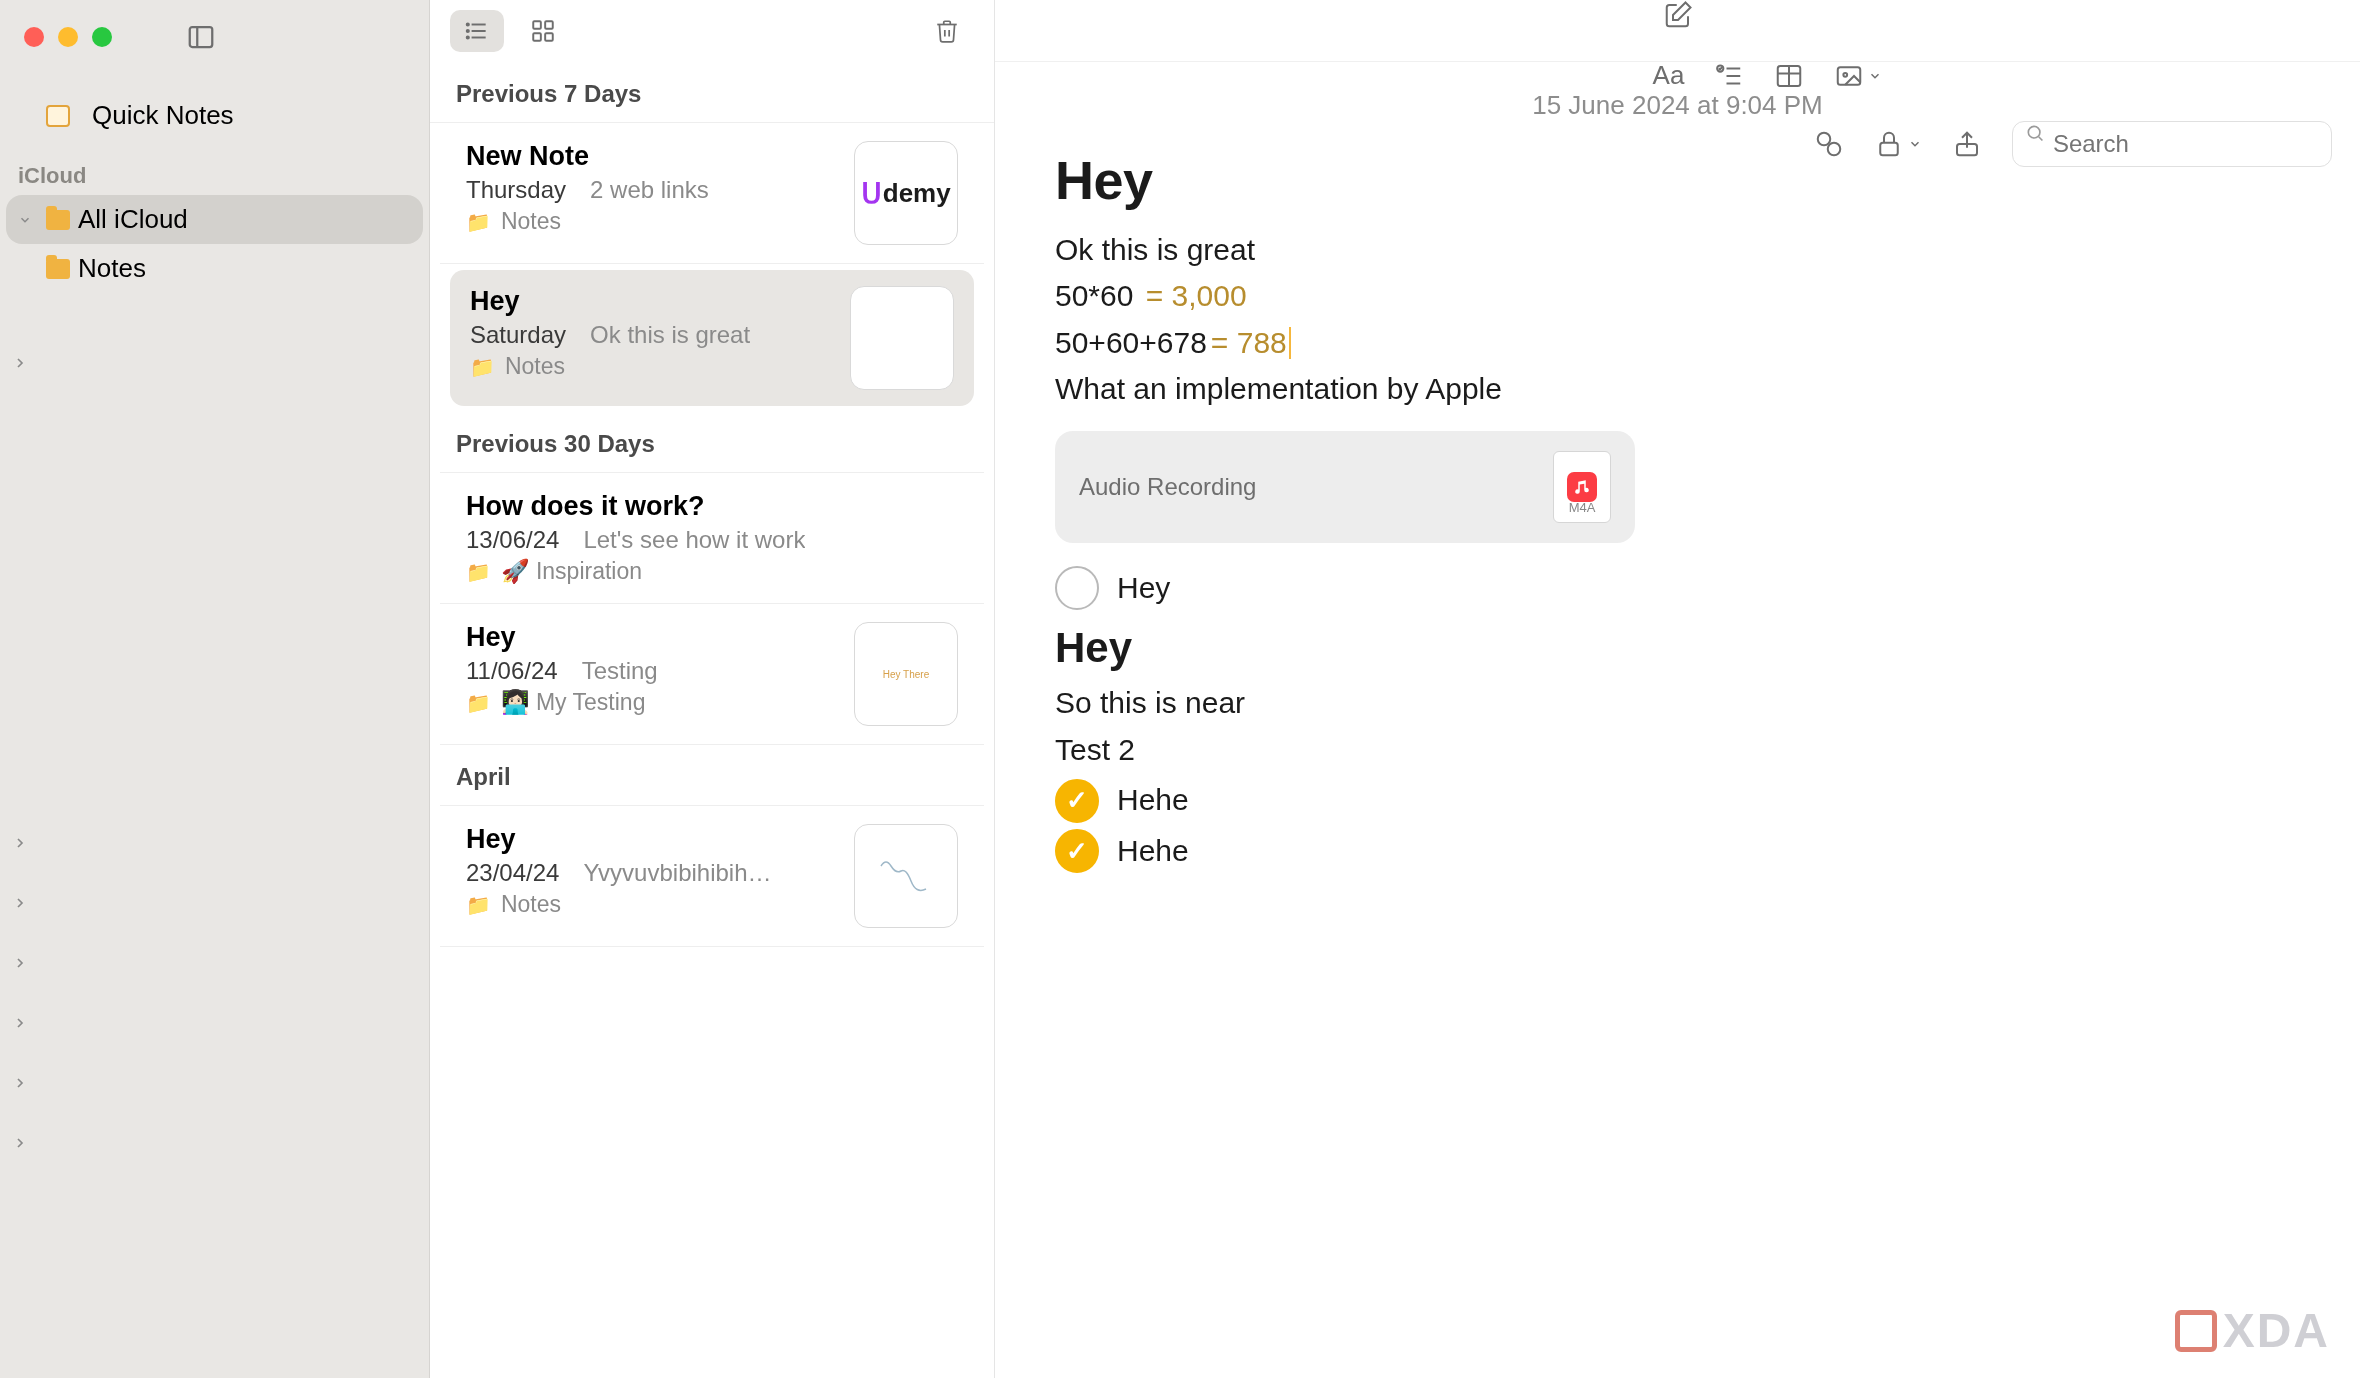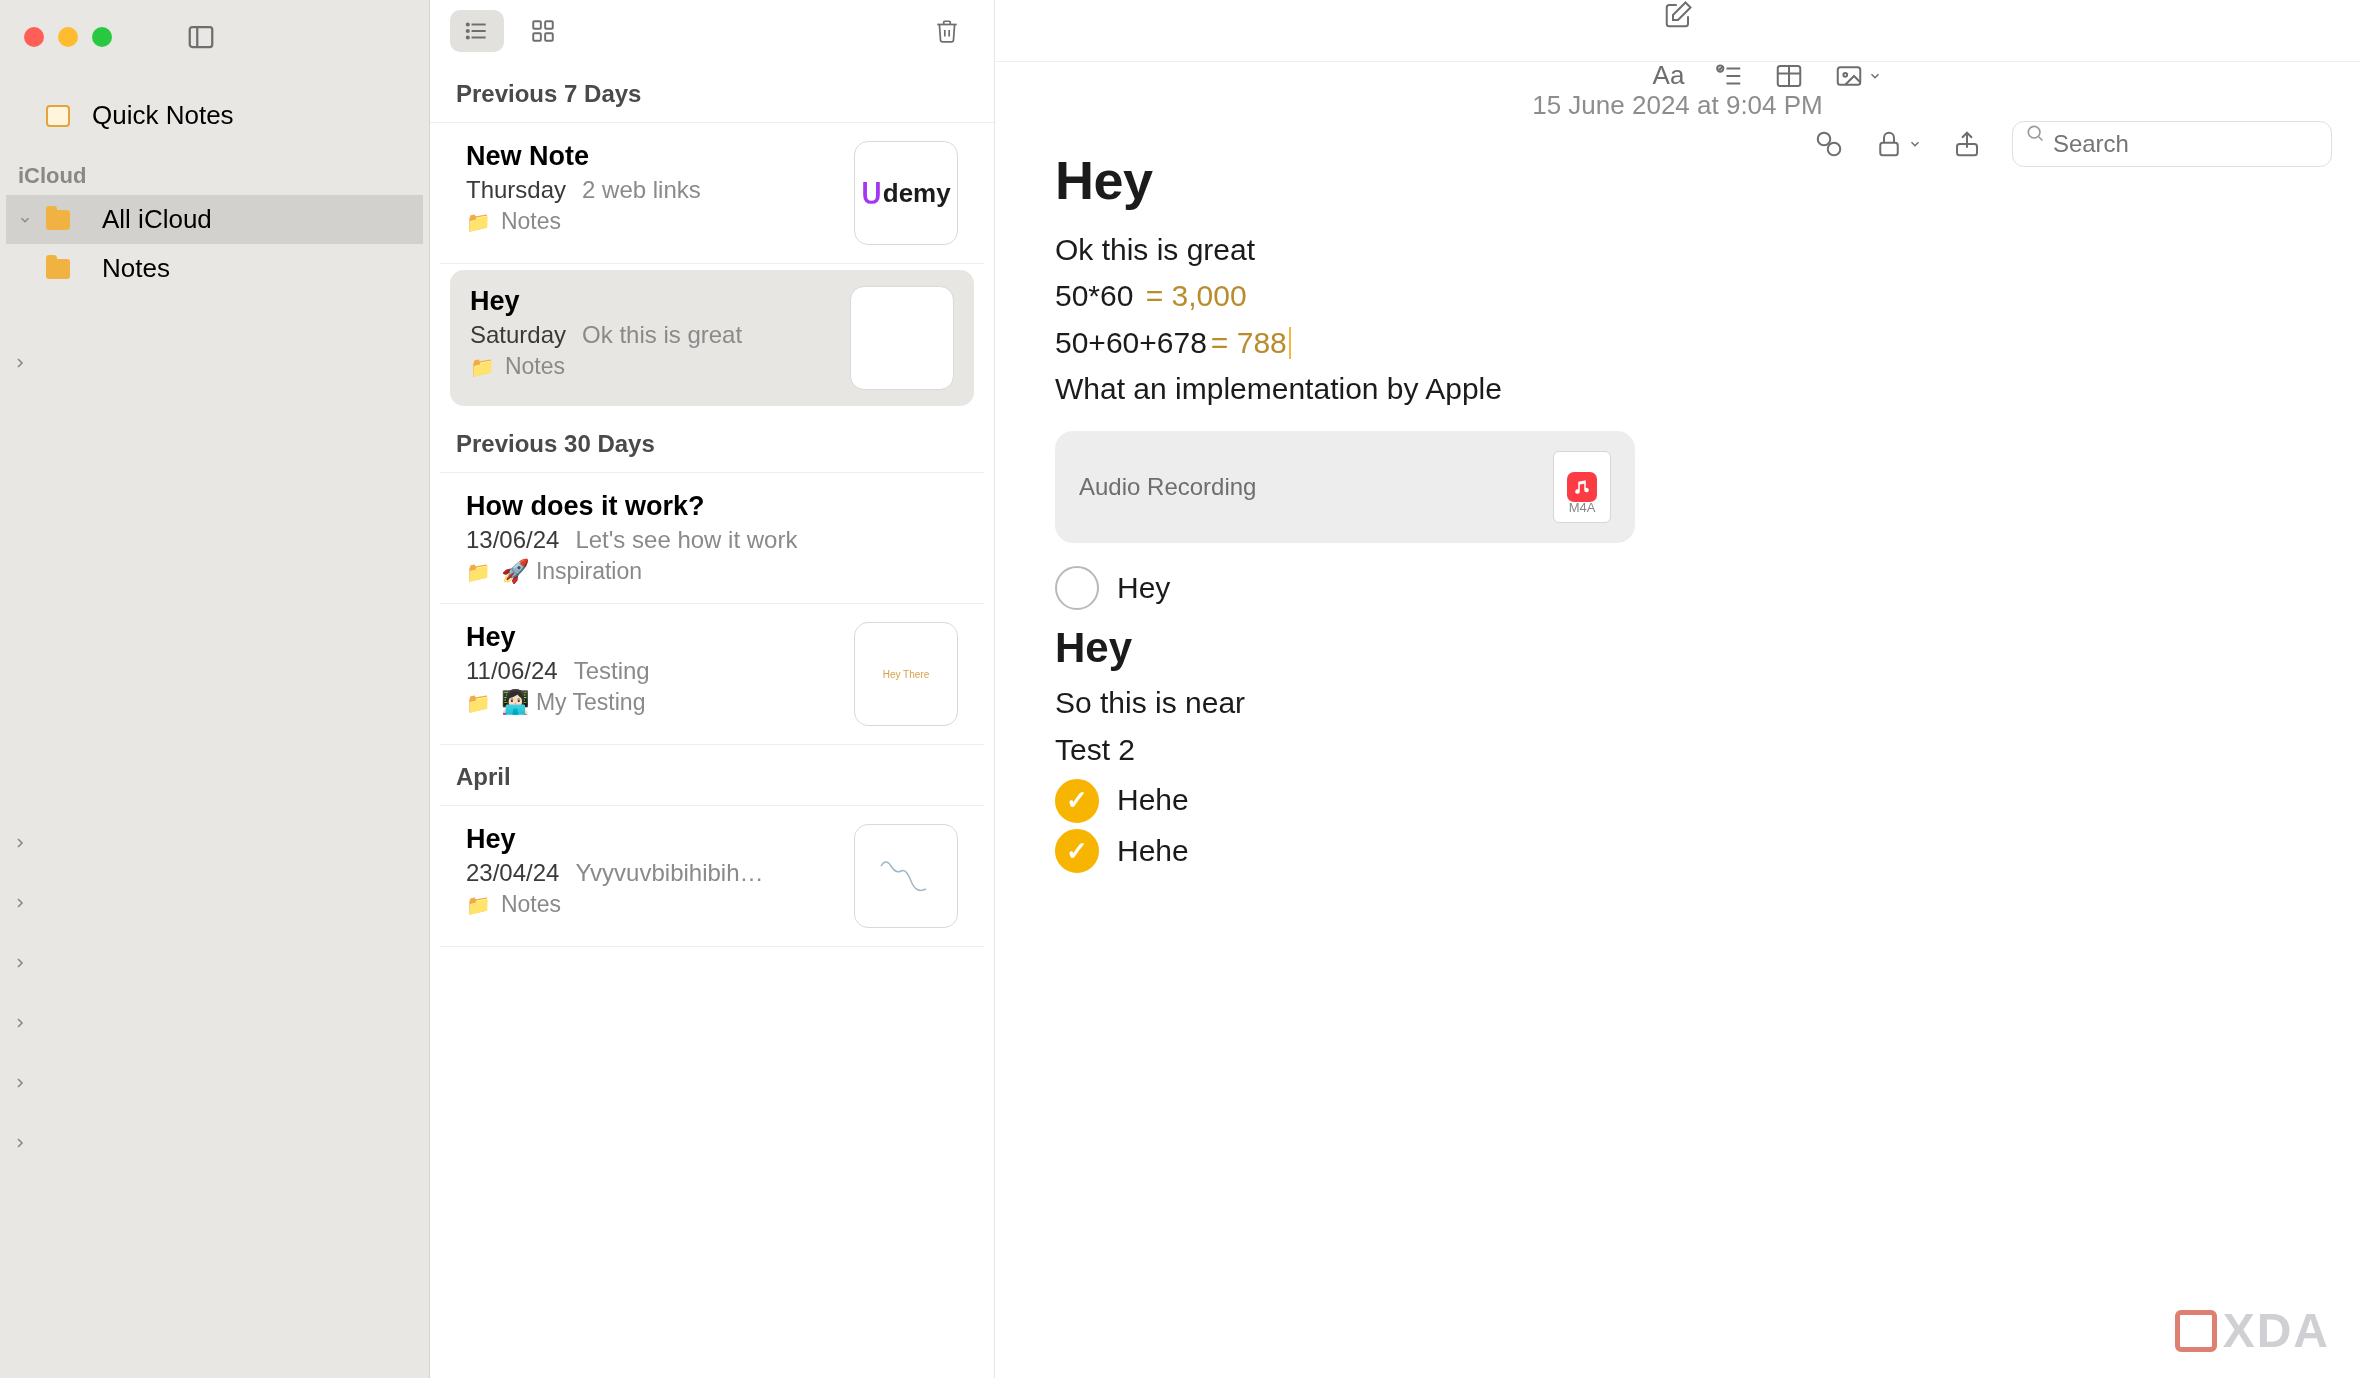--- a/index.html
+++ b/index.html
@@ -43,24 +43,24 @@
   content:''; position:absolute; top:-4px; left:0; width:11px; height:6px; background:#f0b341; border-radius:3px 3px 0 0;
 }
 .icon-quicknote {
   width:24px; height:22px; border:2px solid #e3a43b; background:#fff4dc; border-radius:4px; display:inline-block;
   position:relative;
 }
 .sidebar-section-label {
   font-size: 22px; color: #8a8883; font-weight:600; padding: 18px 0 6px 18px;
 }
 .sidebar-item {
-  display:flex; align-items:center; gap:32px;
+  display:flex; align-items:center; gap:8px;
   padding: 9px 18px 9px 40px;
   margin: 0 6px;
-  border-radius: 0;
+  border-radius: 16px;
   font-size: 26px;
 }
 .sidebar-item.selected { background: #d3d1cd; }
 .chevron-small { width:14px; height:14px; color:#8a8a8a; display:inline-flex; align-items:center; justify-content:center;}
 .sidebar-chevron-col {
   padding-top:40px;
 }
 .sidebar-chevleft {
    position:absolute; left:12px;
 }
@@ -99,21 +99,21 @@
 }
 .note-item.selected {
   background:#e8e6e3;
   border-radius: 14px;
   border-bottom:none;
   margin: 6px 20px;
   padding: 16px 20px;
 }
 .note-item-body { flex:1; min-width:0; }
 .note-title { font-size: 27px; font-weight:700; color:#000; margin-bottom:4px; }
-.note-sub { font-size: 24px; color:#383838; display:flex; gap:16px; margin-bottom:4px; white-space:nowrap; overflow:hidden; text-overflow:ellipsis;}
+.note-sub { font-size: 24px; color:#383838; display:flex; gap:24px; margin-bottom:4px; white-space:nowrap; overflow:hidden; text-overflow:ellipsis;}
 .note-sub .date { color:#3a3a3a; }
 .note-sub .preview { color:#8a8a8a; overflow:hidden; text-overflow:ellipsis;}
 .note-folder { font-size: 23px; color:#8a8a8a; display:flex; align-items:center; gap:10px;}
 .note-thumb {
   width:104px; height:104px; border:1px solid #d9d9d9; border-radius:14px; background:#fff; flex-shrink:0;
   display:flex; align-items:center; justify-content:center; overflow:hidden;
 }
 .section-header.noborder { border-bottom:none; }
 .folder-glyph { color:#9a9a9a; font-size:20px;}
 .editor-toolbar {

